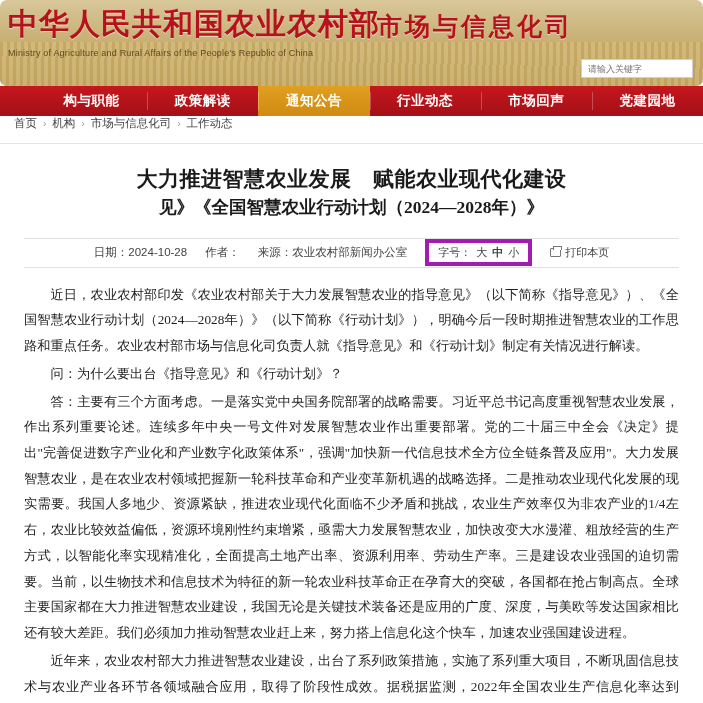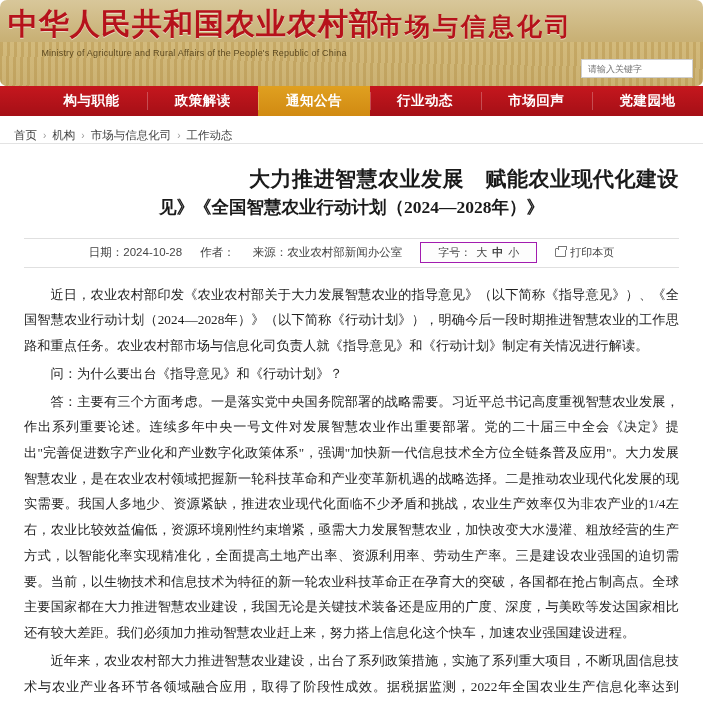--- a/index.html
+++ b/index.html
@@ -44,21 +44,20 @@
     color: #b6121b;
     text-shadow: 0 1px 0 rgba(255,255,255,.55);
     white-space: nowrap;
   }
   .ministry-en {
     font-size: 9px;
     color: #5d4a21;
     margin-top: 3px;
     letter-spacing: .2px;
     white-space: nowrap;
-    text-align: center;
   }
   .banner-right {
     position: absolute;
     right: 130px;
     top: 10px;
     z-index: 3;
     font-family: "Liberation Serif", serif;
     font-weight: bold;
     font-size: 25px;
     color: #b6121b;
@@ -120,41 +119,41 @@
   }
   .nav-item.active {
     background: linear-gradient(180deg, #e0a020 0%, #d18a12 100%);
   }
 
   
   .breadcrumb-wrap {
     border-bottom: 1px solid #e3e3e3;
     height: 28px;
     display: flex;
-    align-items: flex-end;
+    align-items: flex-start;
     padding-left: 14px;
     background: #fff;
   }
   .breadcrumb {
     font-size: 11.5px;
     color: #555;
     display: flex;
     align-items: center;
     gap: 6px;
   }
   .breadcrumb .sep { color: #999; font-size: 10px; }
   .breadcrumb .crumb { color: #444; }
   .breadcrumb .crumb.last { color: #444; }
 
   
   .article {
     padding: 20px 24px 0 24px;
   }
   .title-main {
-    text-align: right;
+    text-align: center;
     font-family: "Liberation Serif", serif;
     font-size: 21px;
     font-weight: bold;
     color: #1a1a1a;
     line-height: 1.45;
     letter-spacing: .5px;
   }
   .title-sub {
     text-align: center;
     font-family: "Liberation Serif", serif;
@@ -181,22 +180,22 @@
     height: 30px;
     display: flex;
     align-items: center;
     justify-content: center;
     gap: 18px;
     font-size: 11.5px;
     color: #444;
   }
   .meta-item { white-space: nowrap; }
   .fontsize-box {
-    border: 1px solid #a21caf;
-    padding: 2px 17px;
+    border: 4px solid #a21caf;
+    padding: 2px 9px;
     display: flex;
     align-items: center;
     gap: 5px;
     font-size: 11px;
     color: #444;
     background: #fdfdfd;
   }
   .fontsize-box .fs { cursor: pointer; }
   .fontsize-box .fs.mid { font-weight: bold; }
   .print-box {

